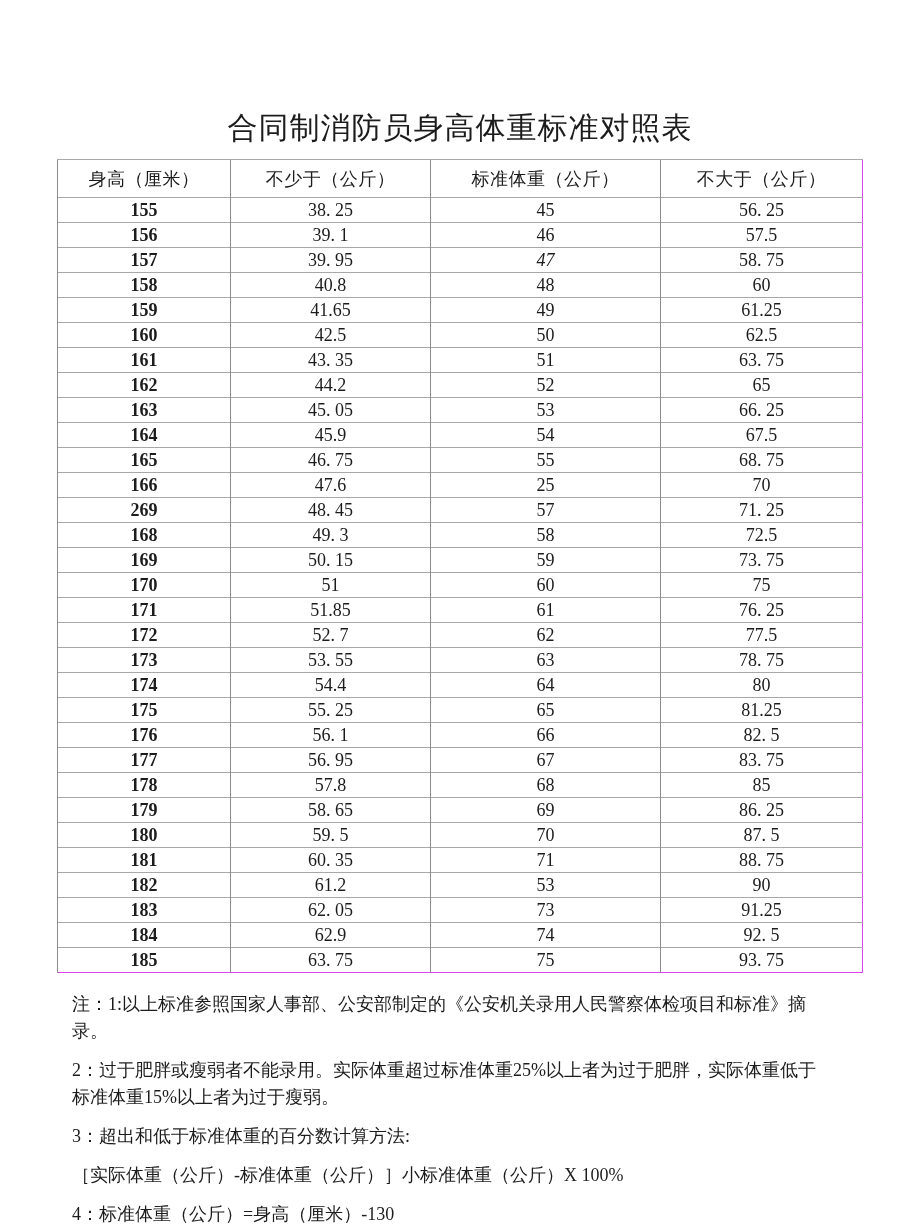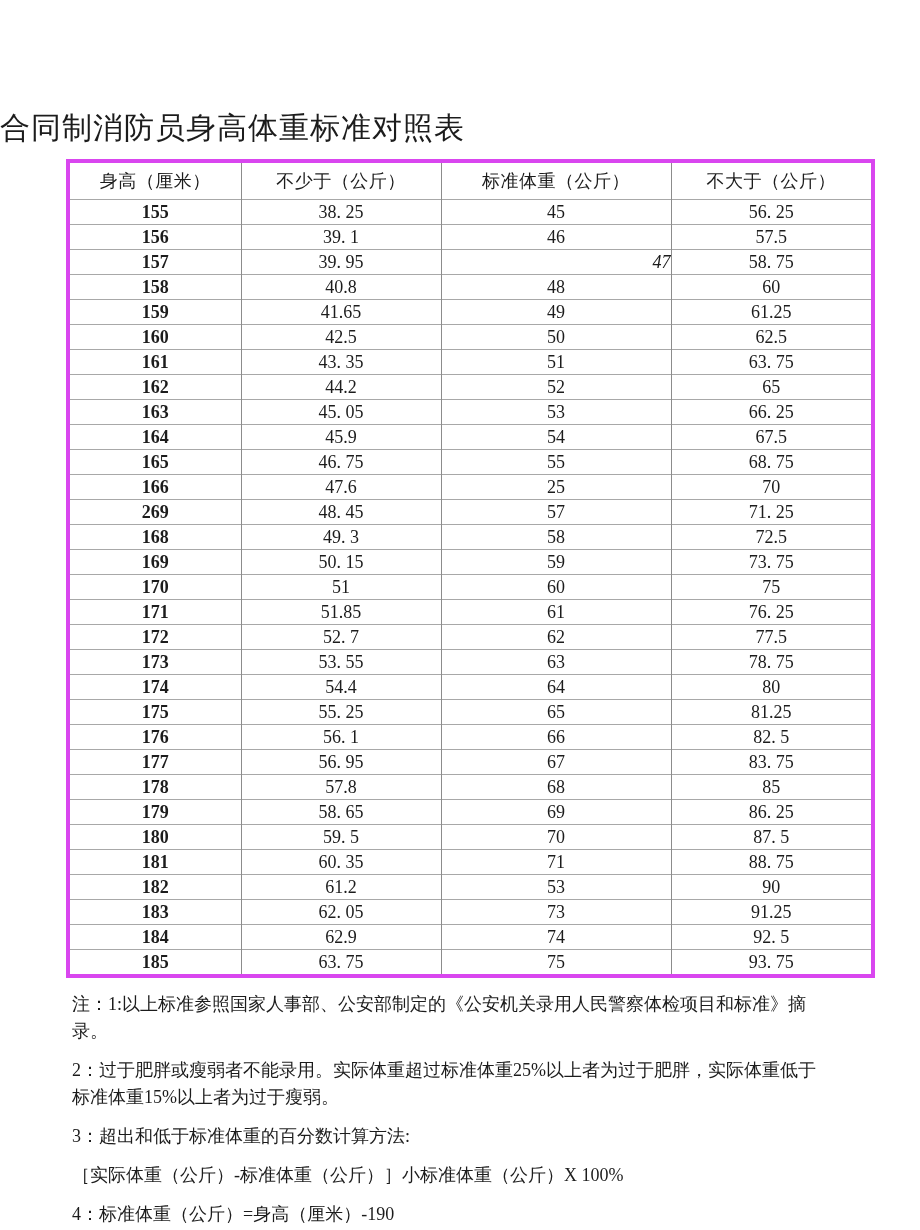--- a/index.html
+++ b/index.html
@@ -12,33 +12,33 @@
     font-family: "Liberation Serif", "DejaVu Serif", serif;
     color: #1c1c1c;
     overflow: hidden;
   }
   .title {
     position: absolute;
     top: 108px;
     left: 0;
     width: 100%;
     margin: 0;
-    text-align: left;
+    text-align: center;
     font-size: 30px;
     font-weight: 500;
     letter-spacing: 1px;
   }
   table.weight-table {
     position: absolute;
-    left: 66px;
+    left: 57px;
     top: 159px;
     width: 805px;
     border-collapse: collapse;
     table-layout: fixed;
-    border: 4px solid #d946ef;
+    border: 1px solid #d946ef;
   }
   table.weight-table col.c1 { width: 173px; }
   table.weight-table col.c2 { width: 200px; }
   table.weight-table col.c3 { width: 230px; }
   table.weight-table col.c4 { width: 202px; }
   table.weight-table th {
     height: 38px;
     font-size: 18px;
     font-weight: 400;
     text-align: center;
@@ -51,21 +51,21 @@
     height: 24px;
     font-size: 18px;
     text-align: center;
     vertical-align: middle;
     padding: 0;
     line-height: 24px;
     border-left: 1px solid #8c8c8c;
     border-top: 1px solid #a8a8a8;
   }
   table.weight-table td.col-height { font-weight: bold; }
-  table.weight-table td.italic { font-style: italic; text-align: right; }
+  table.weight-table td.italic { font-style: italic; }
   .notes {
     position: absolute;
     left: 60px;
     top: 979px;
     width: 782px;
     font-size: 18px;
     line-height: 27px;
   }
   .notes p { margin: 12px; padding: 0; }
 </style>
@@ -279,16 +279,16 @@
           <td>93. 75</td>
         </tr>
       </tbody>
   </table>
 
   <div class="notes">
     <p>注：1:以上标准参照国家人事部、公安部制定的《公安机关录用人民警察体检项目和标准》摘录。</p>
     <p>2：过于肥胖或瘦弱者不能录用。实际体重超过标准体重25%以上者为过于肥胖，实际体重低于标准体重15%以上者为过于瘦弱。</p>
     <p>3：超出和低于标准体重的百分数计算方法:</p>
     <p>［实际体重（公斤）-标准体重（公斤）］小标准体重（公斤）X 100%</p>
-    <p>4：标准体重（公斤）=身高（厘米）-190</p>
+    <p>4：标准体重（公斤）=身高（厘米）-130</p>
   </div>
 
 </div>
 
 </body></html>

